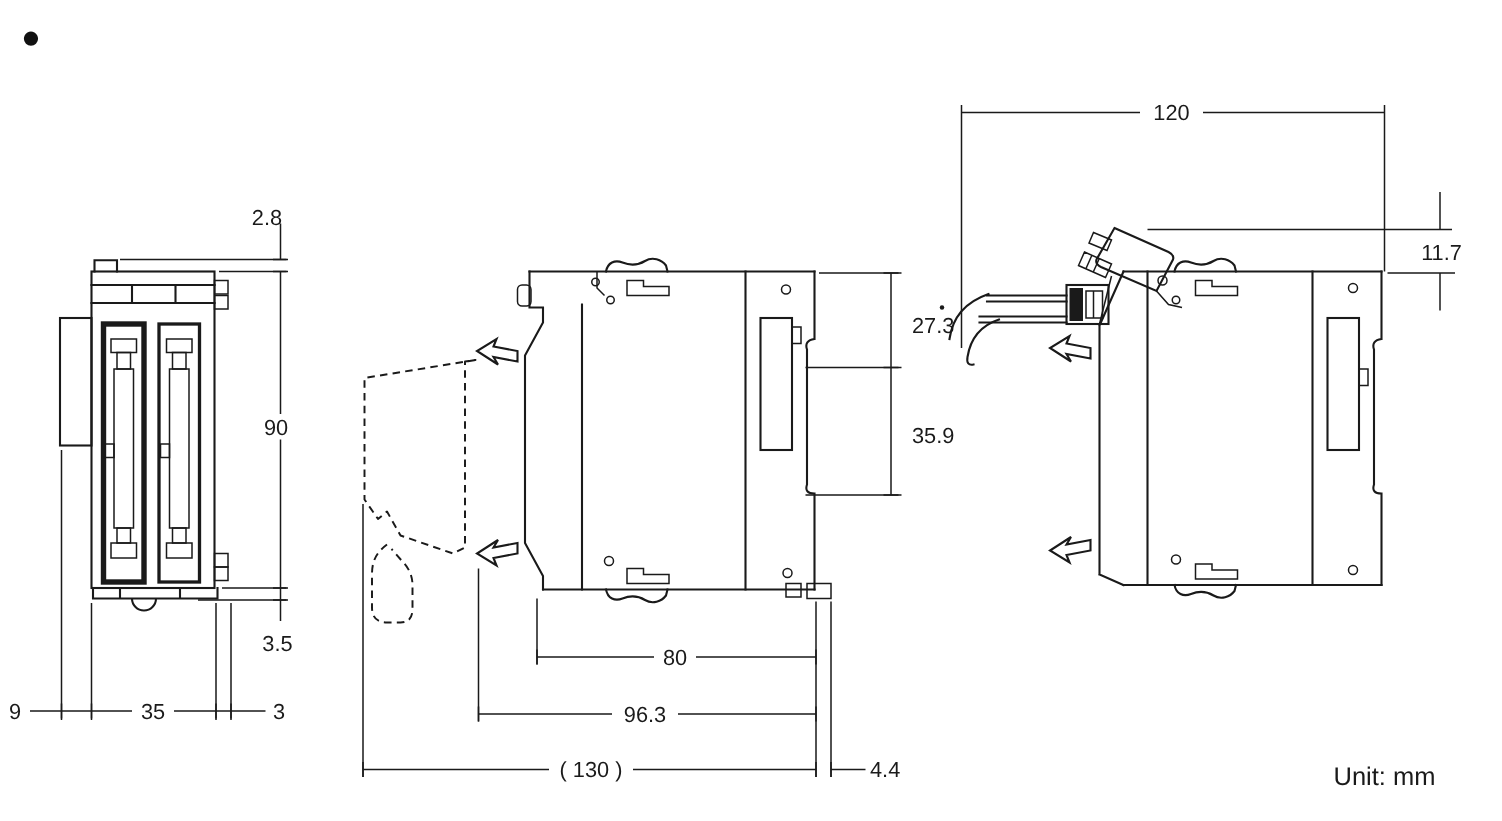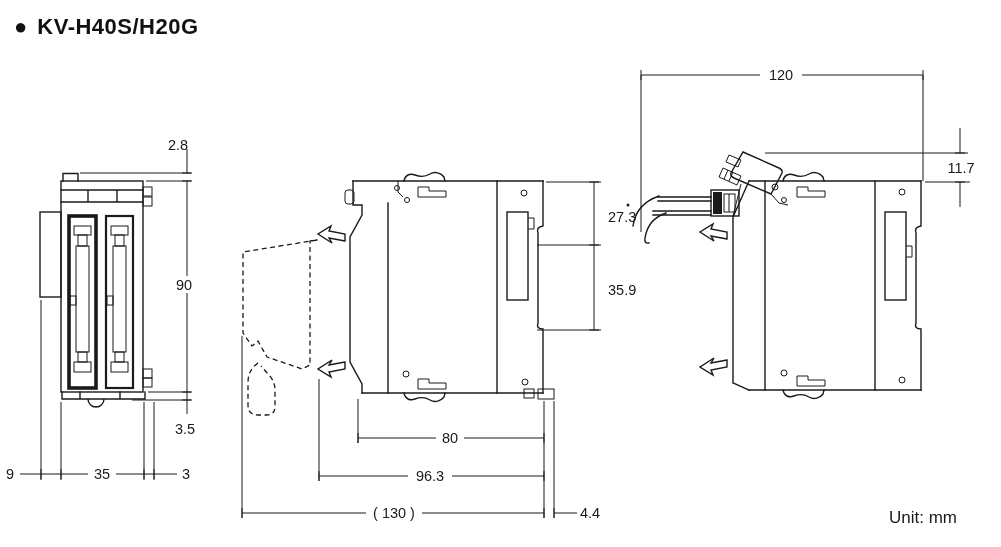--- a/index.html
+++ b/index.html
@@ -16,21 +16,20 @@
   .filldark{fill:#1a1a1a;stroke:none;}
   .dimtxt{font-family:"Liberation Sans",sans-serif;font-size:14.5px;fill:#1a1a1a;stroke:none;}
   .unittxt{font-family:"Liberation Sans",sans-serif;font-size:17px;fill:#1a1a1a;stroke:none;}
   .bg{fill:#ffffff;stroke:none;}
 </style>
 </head>
 <body>
 
 <div class="title-row">
   <span class="title-bullet">●</span>
-  <h1 class="title-text">KV-H40S/H20G</h1>
 </div>
 
 <svg width="1001" height="547" viewBox="0 0 1001 547">
 
   <g>
     <rect class="ln" x="61" y="181" width="82" height="211"></rect>
     <path class="ln" d="M61,190 H143 M61,202 H143 M88,190 V202 M117,190 V202"></path>
     <path class="ln" d="M63,181 V173.5 H78 V181"></path>
     <rect class="thin" x="143" y="187" width="9" height="9"></rect>
     <rect class="thin" x="143" y="197" width="9" height="9"></rect>

